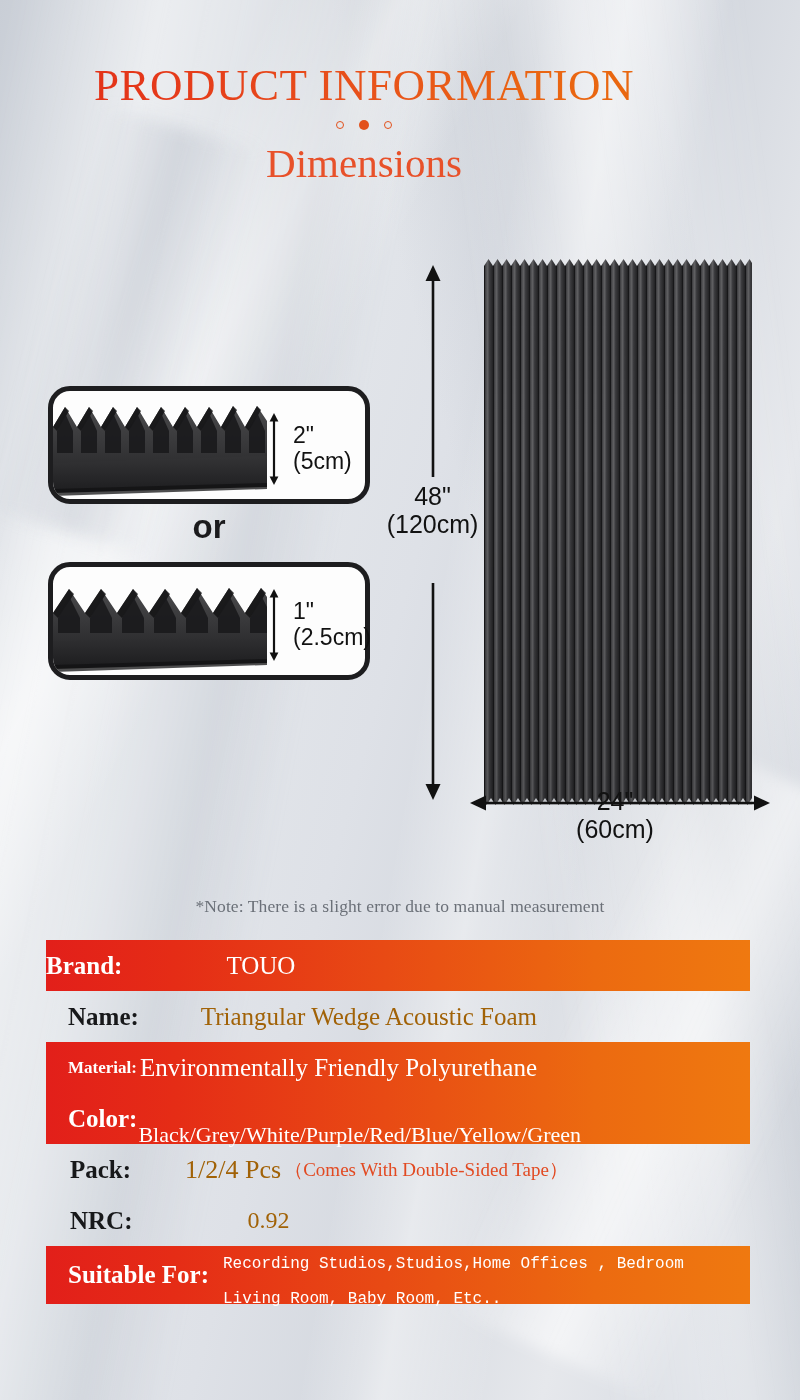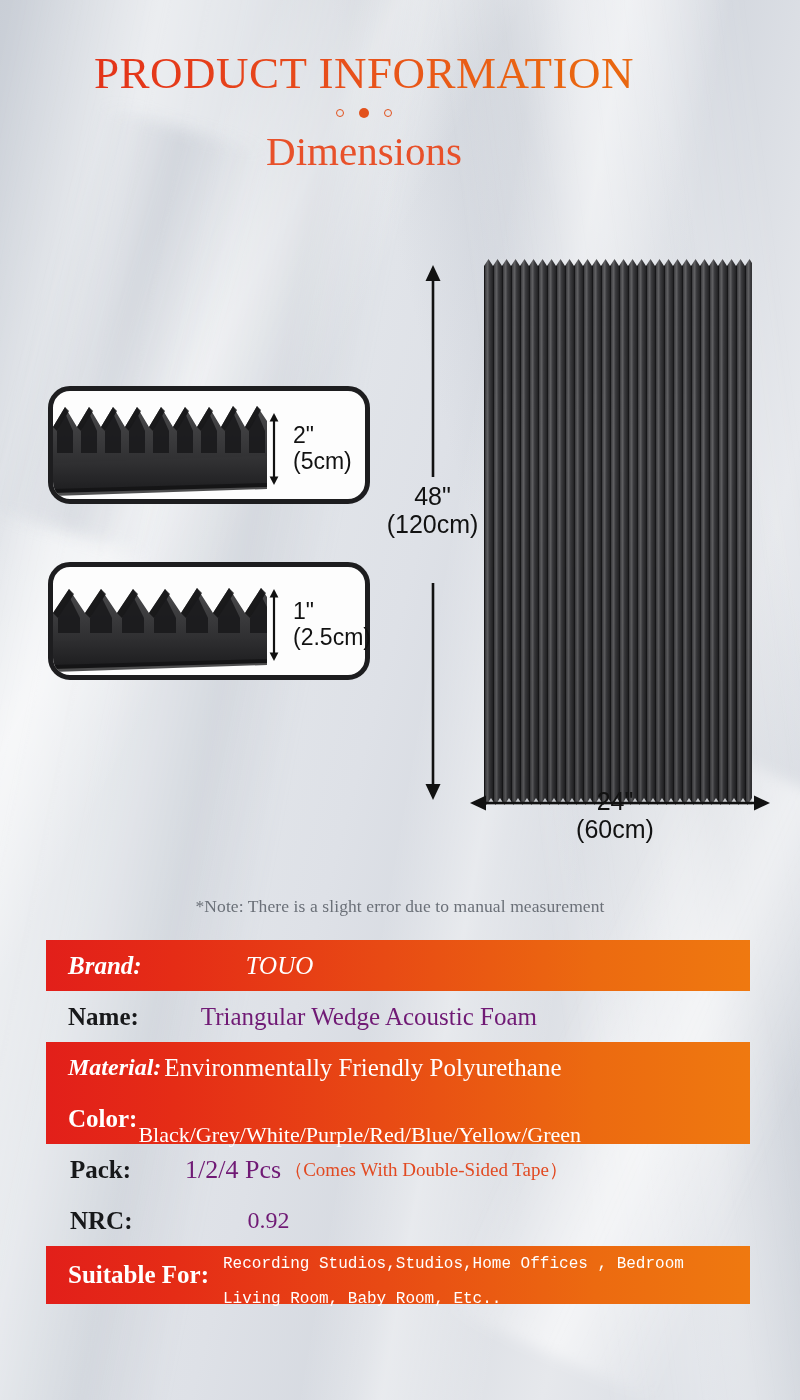--- a/index.html
+++ b/index.html
@@ -29,21 +29,21 @@
   .bg-fold-c{position:absolute;left:560px;top:760px;width:230px;height:620px;
     transform:rotate(24deg);
     background:linear-gradient(90deg,rgba(255,255,255,0) 0%,rgba(255,255,255,.55) 50%,rgba(255,255,255,0) 100%);
     filter:blur(7px);}
   .bg-fold-d{position:absolute;left:40px;top:120px;width:170px;height:420px;
     transform:rotate(16deg);
     background:linear-gradient(90deg,rgba(168,175,188,0) 0%,rgba(168,175,188,.32) 50%,rgba(168,175,188,0) 100%);
     filter:blur(8px);}
 
   
-  #header{position:absolute;top:4px;left:0;width:728px;z-index:3;text-align:center;}
+  #header{position:absolute;top:16px;left:0;width:728px;z-index:3;text-align:center;}
   #main-title{
     margin:0;padding-top:46px;
     font-family:"Liberation Serif",serif;
     font-size:45px;font-weight:400;letter-spacing:.5px;line-height:1.05;
     background:linear-gradient(90deg,#e02b16 0%,#e5391a 22%,#e8521b 50%,#ea6512 74%,#e8690e 100%);
     -webkit-background-clip:text;background-clip:text;color:transparent;
     white-space:nowrap;
   }
   #dot-row{margin-top:9px;display:flex;justify-content:center;align-items:center;gap:15px;height:14px;}
   .dot-hollow{width:8px;height:8px;border-radius:50%;border:1.5px solid #e2511c;box-sizing:border-box;}
@@ -79,33 +79,33 @@
 
   
   #spec-table{position:absolute;left:46px;top:940px;width:704px;z-index:3;}
   .spec-row{position:relative;height:51px;display:flex;align-items:center;box-sizing:border-box;}
   .spec-row.band{background:linear-gradient(90deg,#e21f1a 0%,#e52c16 18%,#e84a14 48%,#ec6a10 78%,#ef7910 100%);}
   .spec-row.plain{background:transparent;}
   .spec-label{font-family:"Liberation Serif",serif;font-weight:bold;white-space:nowrap;}
   .spec-value{font-family:"Liberation Serif",serif;white-space:nowrap;}
   .band .spec-label,.band .spec-value{color:#ffffff;}
   .plain .spec-label{color:#17181a;text-align:center;}
-  .plain .spec-value{color:#701a75;}
-
-  
-  #row-brand{padding-left:22px;font-style:italic;}
+  .plain .spec-value{color:#a16207;}
+
+  
+  #row-brand{}
   #row-brand .spec-label{font-size:25px;}
   #row-brand .spec-value{font-size:25px;margin-left:104px;}
 
   #row-name{padding-left:22px;}
   #row-name .spec-label{font-size:25px;}
   #row-name .spec-value{font-size:25px;margin-left:62px;}
 
   #row-material{padding-left:22px;}
-  #row-material .spec-label{font-size:24px;font-style:italic;}
+  #row-material .spec-label{font-size:17px;}
   #row-material .spec-value{font-size:25px;margin-left:3px;}
 
   #row-size{padding-left:24px;}
   #row-size .spec-label{font-size:25px;}
   #row-size .spec-value{font-size:21.5px;font-weight:bold;margin-left:10px;}
 
   #row-color{padding-left:22px;}
   #row-color .spec-label{font-size:25px;}
   #row-color .spec-value{font-size:22px;margin-left:1px;margin-top:32px;}
 
@@ -180,20 +180,21 @@
       <line x1="7" y1="6" x2="7" y2="66" stroke="#111" stroke-width="2.2"></line>
       <polygon points="7,0 2.6,8.5 11.4,8.5" fill="#111"></polygon>
       <polygon points="7,72 2.6,63.5 11.4,63.5" fill="#111"></polygon>
     </svg>
     <div class="dim-label" style="left:240px;top:32px;width:80px;font-size:23px;text-align:left;">
       <div>2"</div>
       <div>(5cm)</div>
     </div>
   </div>
 
+  <div id="or-text">or</div>
 
   <div class="profile-card" id="card-1in">
     <div class="card-inner">
       <svg class="foam-strip" width="222" height="108" viewBox="0 0 222 108" style="left:-2px;top:16px;">
         <defs>
           <linearGradient id="fg1a" x1="0" y1="0" x2="0" y2="1">
             <stop offset="0" stop-color="#4a4a4c"></stop>
               <stop offset="1" stop-color="#2b2b2d"></stop>
           </linearGradient>
           <linearGradient id="fg1b" x1="0" y1="0" x2="0" y2="1">

